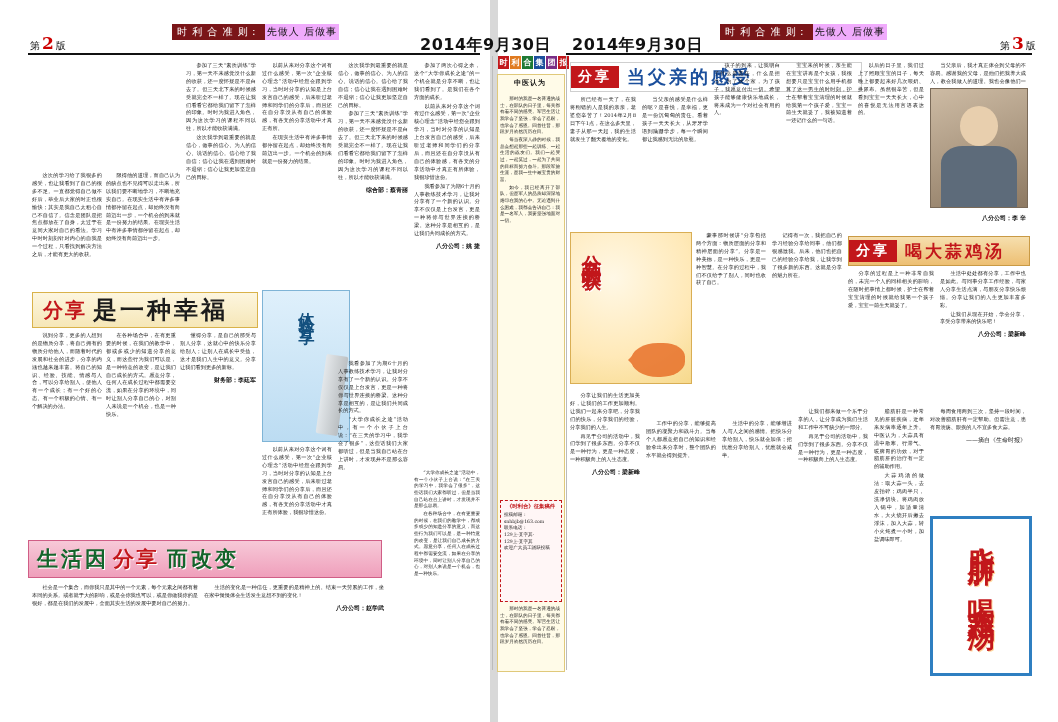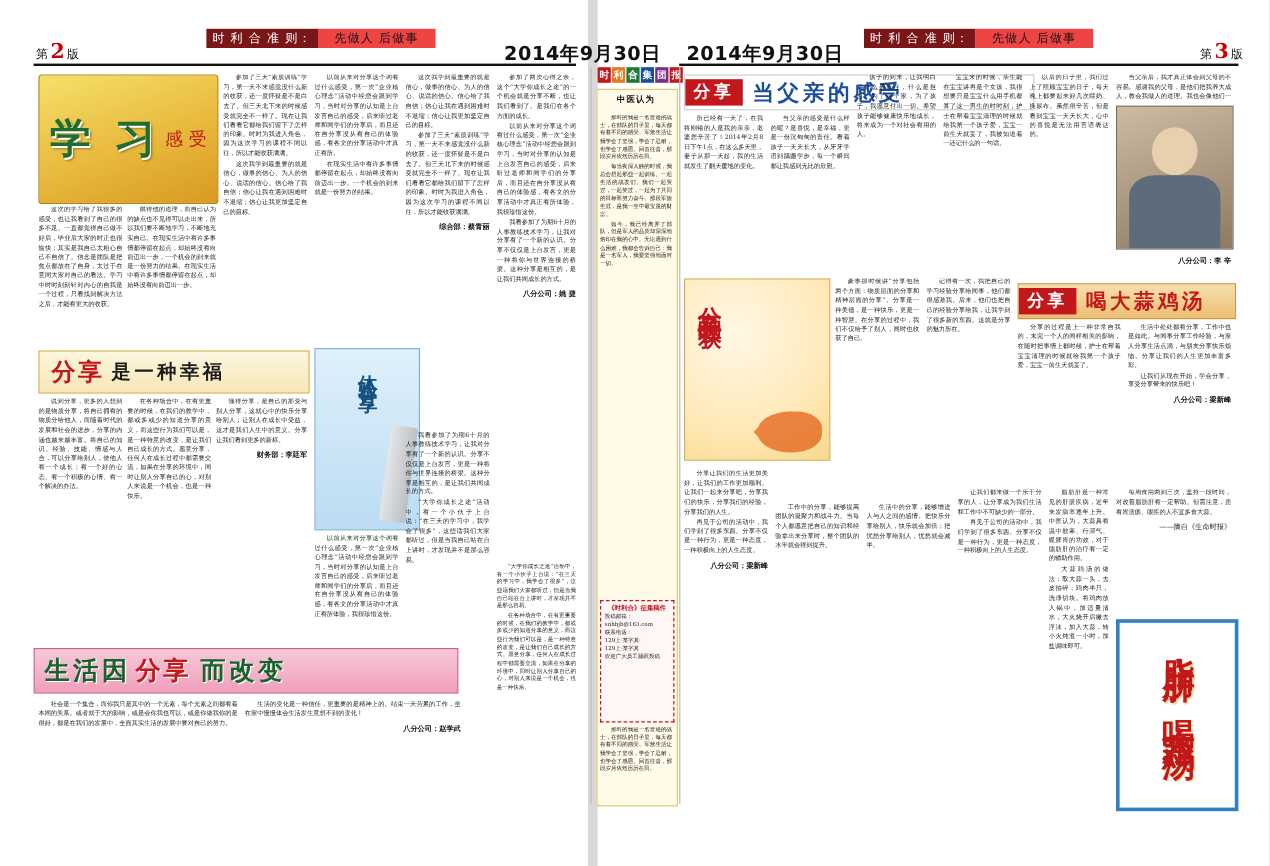--- a/index.html
+++ b/index.html
@@ -10,21 +10,21 @@
   .sheet-right{left:494px;right:0;}
   .gutter{position:absolute;left:490px;top:0;bottom:0;width:8px;background:#d8d8d8;}
 
   
   .masthead{position:absolute;left:0;right:0;top:33px;height:22px;}
   .mh-line{position:absolute;left:0;right:0;bottom:0;height:2px;background:#111;}
   .pgnum{position:absolute;top:33px;font-size:10px;color:#111;display:flex;align-items:baseline;gap:2px;}
   .pgnum .big{color:#c00;font-size:17px;font-weight:bold;font-family:"DejaVu Serif","Liberation Serif",serif;}
   .slogan{position:absolute;top:24px;height:16px;display:flex;align-items:center;font-size:10px;}
   .slogan .tag{background:#7a1518;color:#fff;padding:1px 5px;display:flex;align-items:center;letter-spacing:1px;}
-  .slogan .txt{background:#ef4444;color:#111;padding:1px 14px;display:flex;align-items:center;letter-spacing:1px;}
+  .slogan .txt{background:#f0abfc;color:#111;padding:1px 2px;display:flex;align-items:center;letter-spacing:1px;}
   .mdate{position:absolute;top:35px;font-size:16px;font-weight:bold;color:#111;letter-spacing:0.5px;}
 
   
   .col{position:absolute;overflow:hidden;}
   .body-text{font-size:5.2px;line-height:1.52;color:#1a1a1a;text-align:justify;
              font-family:"DejaVu Serif","Liberation Serif",serif;word-break:break-all;}
   .body-text p{margin:0 0 1px 0;text-indent:2em;}
   .tiny{font-size:4.6px;line-height:1.45;}
   .sign{font-size:6px;text-align:right;font-weight:bold;color:#111;margin-top:3px;}
   .sign2{font-size:6px;text-align:right;color:#111;margin-top:3px;}
@@ -40,21 +40,21 @@
     font-family:"DejaVu Serif","Liberation Serif",serif;font-weight:bold;
     color:#1f6e2e;text-shadow:1px 1px 0 #fff,2px 2px 2px rgba(0,0,0,.35);
     font-size:34px;letter-spacing:4px;line-height:1;}
   .title-xueXi .sub{font-size:15px;color:#c2171b;margin-left:4px;}
 
   .banner{position:absolute;display:flex;align-items:center;overflow:hidden;}
   .banner .kw{font-family:"DejaVu Serif","Liberation Serif",serif;font-weight:bold;}
 
   .b-share-happy{background:linear-gradient(180deg,#fdf6df,#f6e7b8);border:1px solid #d9b24a;}
   .b-share-happy .kw{color:#c2171b;font-size:20px;letter-spacing:2px;padding-left:10px;}
-  .b-share-happy .rest{color:#1b1b1b;font-size:16px;letter-spacing:3px;padding-left:6px;font-weight:bold;
+  .b-share-happy .rest{color:#1b1b1b;font-size:24px;letter-spacing:3px;padding-left:6px;font-weight:bold;
       font-family:Liberation Sans, sans-serif;}
 
   .b-life{background:linear-gradient(180deg,#f7c9d8,#ef9fbb);border:1px solid #d05e86;}
   .b-life .kw{color:#14642b;font-size:21px;letter-spacing:3px;padding-left:8px;
       text-shadow:1px 1px 0 #fff;font-weight:bold;}
   .b-life .kw2{color:#c2171b;font-size:21px;letter-spacing:2px;padding-left:4px;font-weight:bold;
       text-shadow:1px 1px 0 #fff;}
 
   .b-share-father{background:#ffffff;border:1px solid #cfcfcf;}
   .tagred{background:#c2171b;color:#fff;font-size:14px;font-weight:bold;padding:2px 7px;letter-spacing:3px;
@@ -142,24 +142,20 @@
 
   <div class="logo-small" style="left:498px;top:56px;">
     <span class="lg1">时</span>
       <span class="lg2">利</span>
       <span class="lg3">合</span>
       <span class="lg4">集</span>
       <span class="lg5">团</span>
       <span class="lg1">报</span>
   </div>
 
-  <div class="artbox title-xueXi" style="left:32px;top:62px;width:148px;height:106px;">
-    <span class="cn">学 习</span>
-    <span class="sub">感 受</span>
-  </div>
 
   <div class="col body-text" style="left:32px;top:172px;width:70px;height:210px;">
     <p>这次的学习给了我很多的感受，也让我看到了自己的很多不足。一直都觉得自己做不好后，毕业后大家的时正也很愉快；其实是我自己太粗心自己不自信了。信念是团队是把焦点都放在了自身，太过于在意同大家对自己的看法。学习中时时刻刻针对内心的自我是一个过程，只看找到解决方法之后，才能有更大的收获。</p>
   </div>
   <div class="col body-text" style="left:106px;top:172px;width:74px;height:210px;">
     <p>限得他的道理，而自己认为的缺点也不见得可以走出来，所以我们要不断地学习，不断地充实自己。在现实生活中有许多事情都停留在起点，却始终没有向前迈出一步，一个机会的到来就是一份努力的结果。在现实生活中有许多事情都停留在起点，却始终没有向前迈出一步。</p>
   </div>
 
   <div class="col body-text" style="left:186px;top:62px;width:70px;height:320px;">
     <p>参加了三天“素质训练”学习，第一天不来感觉没什么新的收获，还一度怀疑是不是白去了。但三天北下来的时候感受就完全不一样了。现在让我们看看它都给我们留下了怎样的印象。时时为我进入角色，因为这次学习的课程不同以往，所以才能收获满满。</p>

